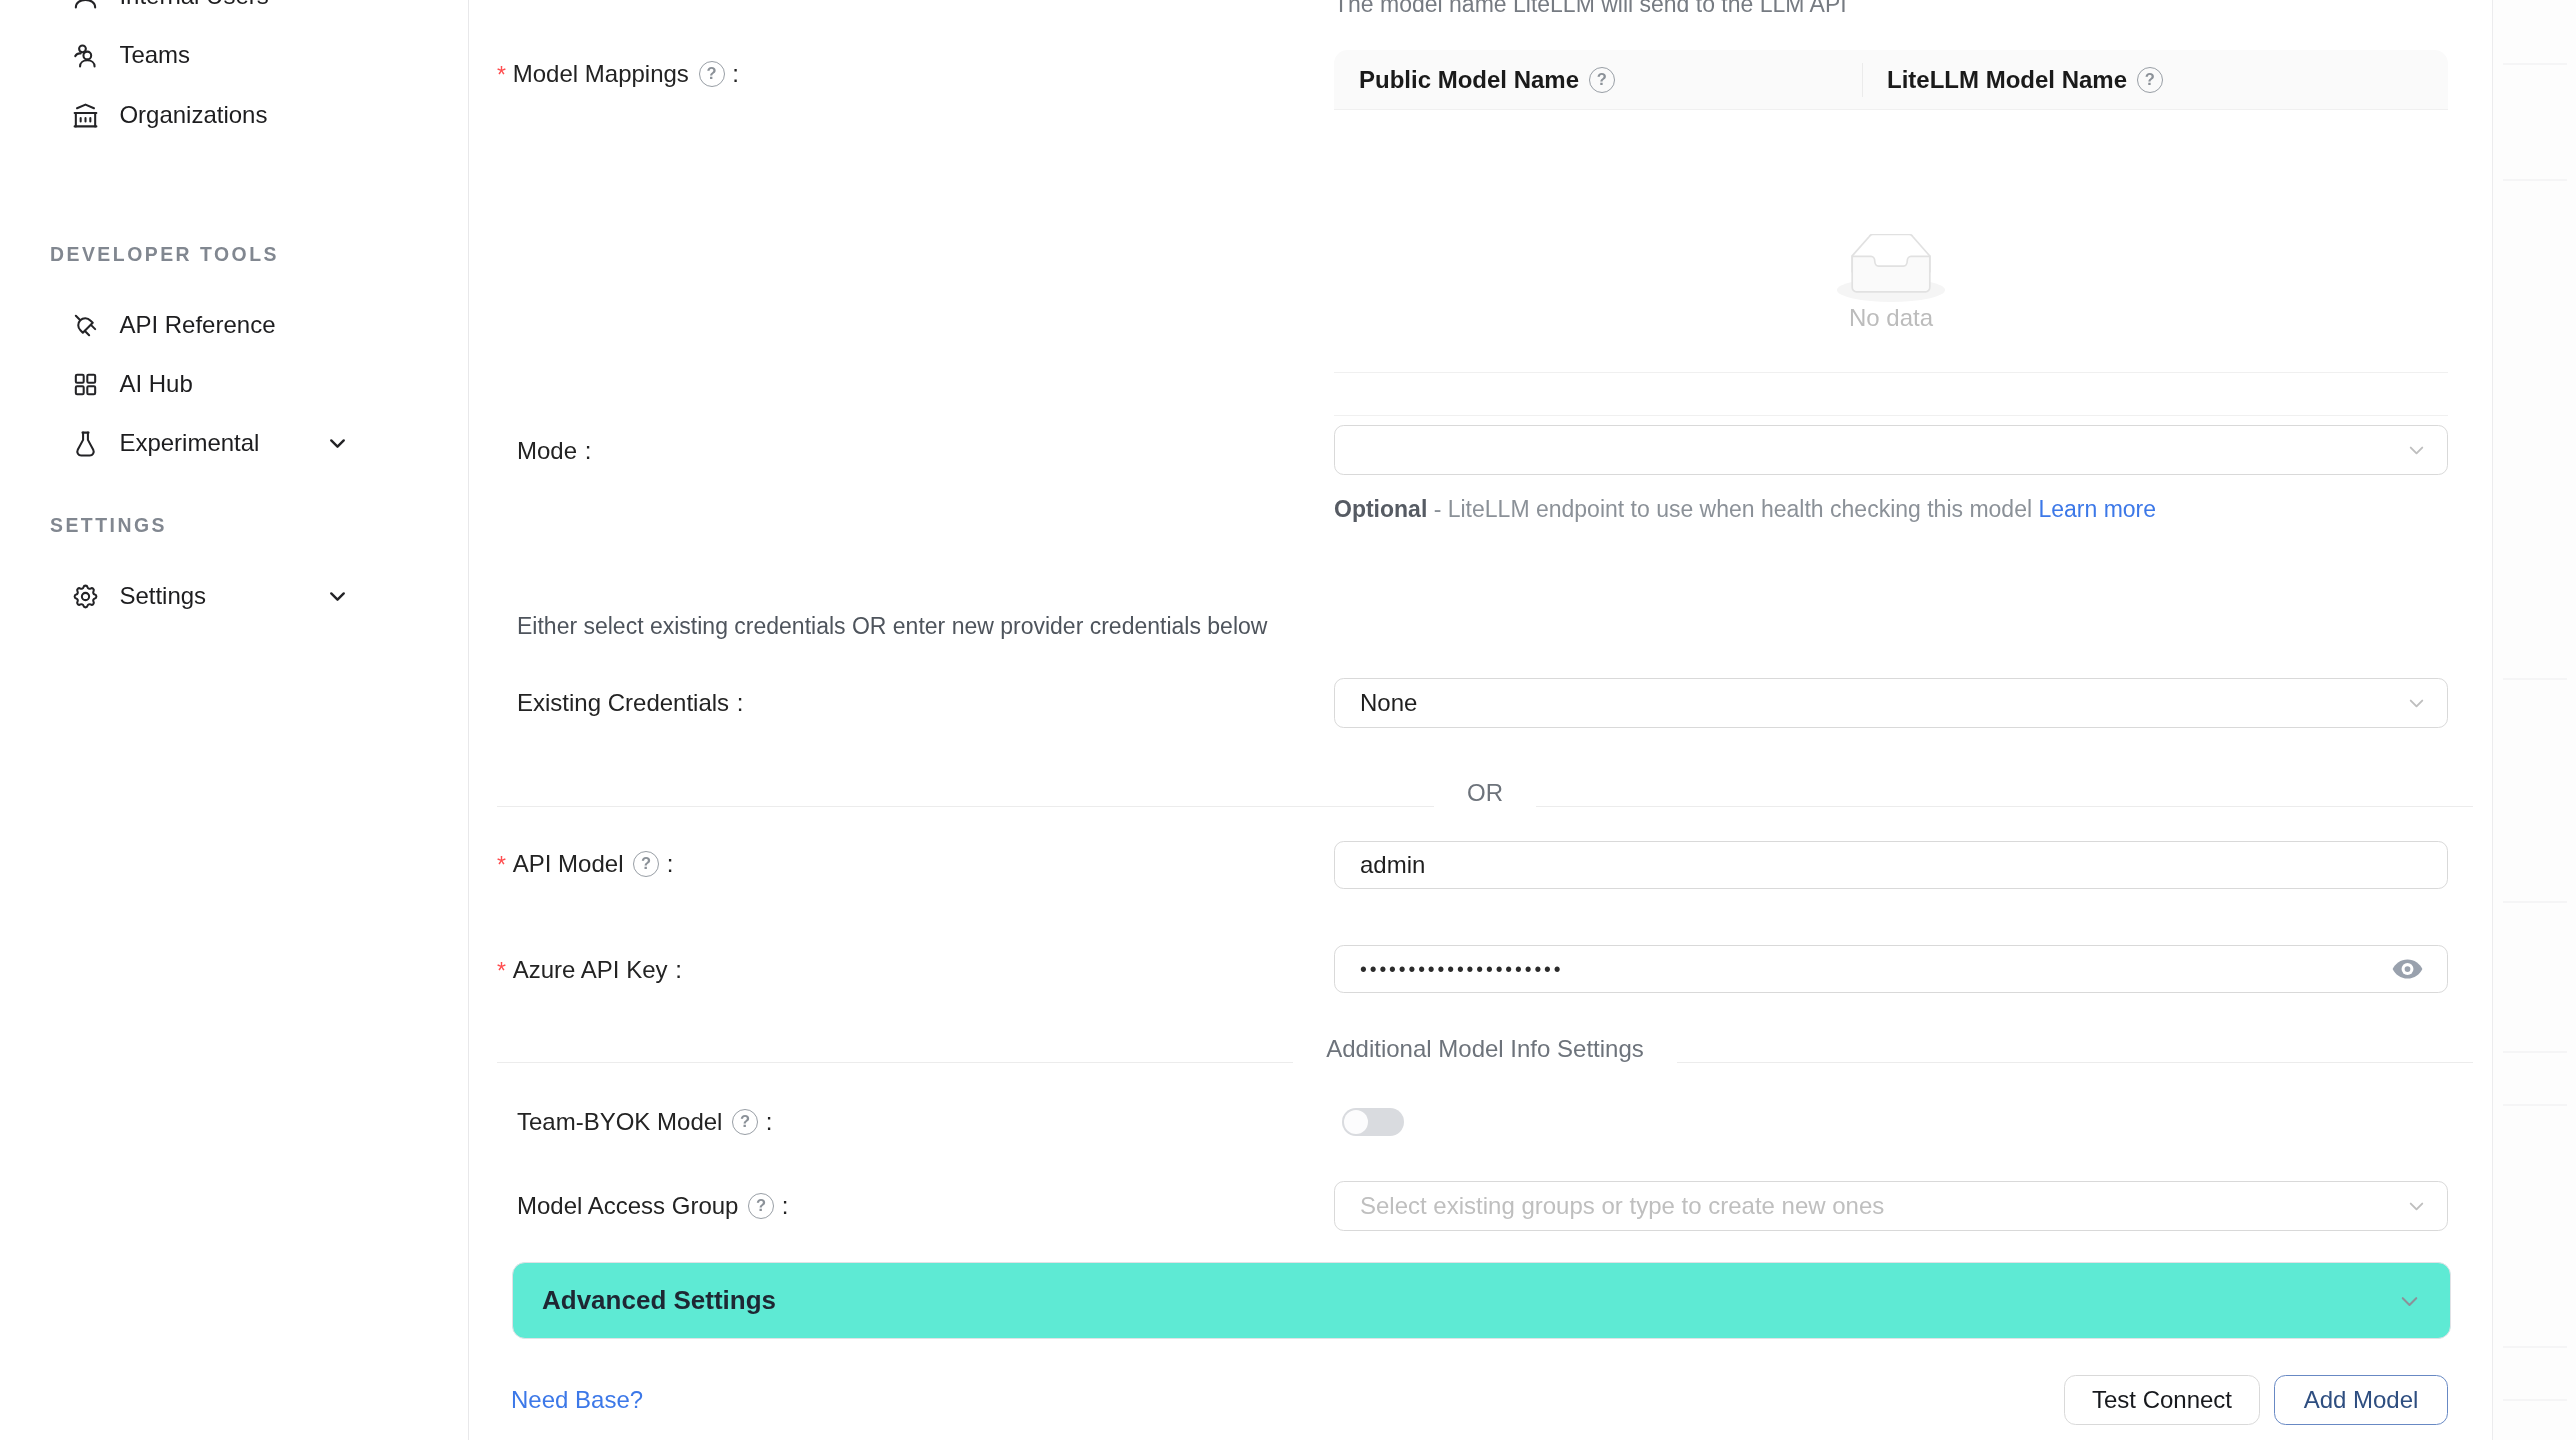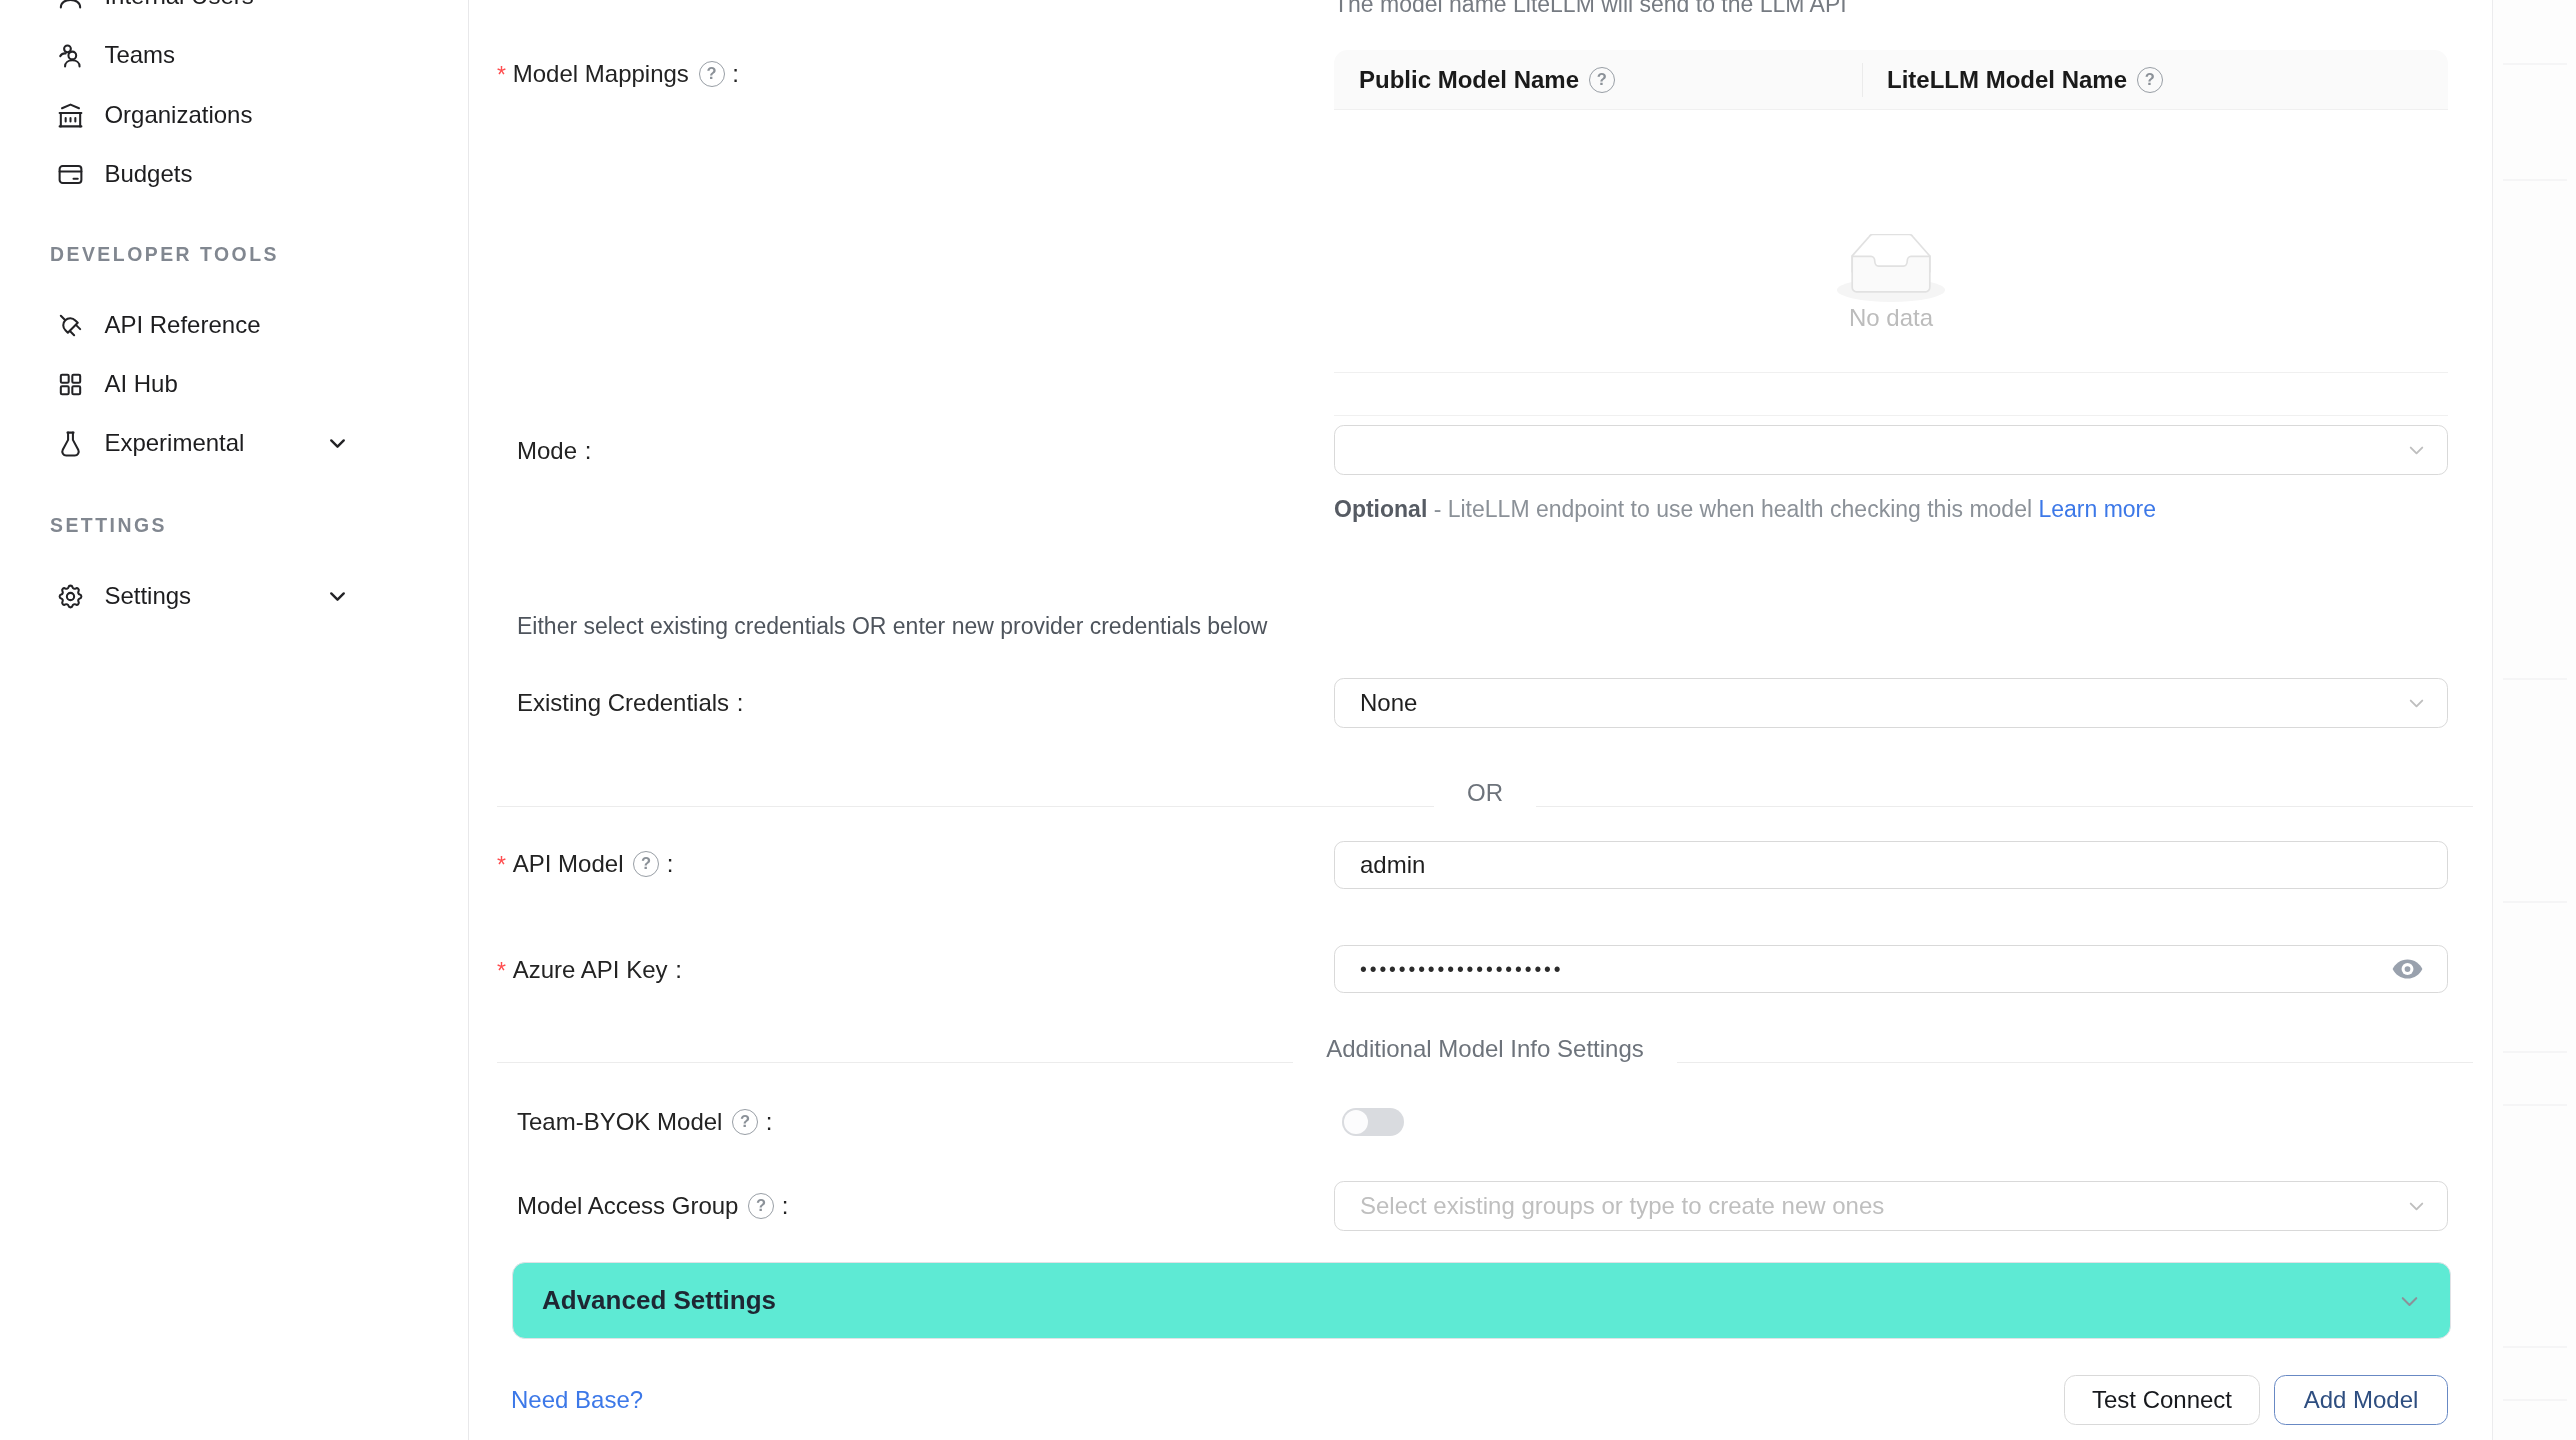--- a/index.html
+++ b/index.html
@@ -3,21 +3,21 @@
 <meta charset="utf-8">
 <style>
   html,body{margin:0;padding:0;}
   body{
     width:2576px;height:1440px;position:relative;overflow:hidden;
     background:#ffffff;font-family:"Liberation Sans", sans-serif;
     -webkit-font-smoothing:antialiased;color:#232323;
   }
   
   .sidebar{position:absolute;left:0;top:0;bottom:0;width:468px;background:#fff;border-right:1px solid #e8e8ea;}
-  .sb-row{position:absolute;left:0;width:468px;height:58px;display:flex;align-items:center;padding-left:56px;box-sizing:border-box;gap:19.4px;font-size:24px;color:#1d1d1f;cursor:pointer;}
+  .sb-row{position:absolute;left:0;width:468px;height:58px;display:flex;align-items:center;padding-left:71px;box-sizing:border-box;gap:19.4px;font-size:24px;color:#1d1d1f;cursor:pointer;}
   .sb-row svg{flex:0 0 auto;stroke:#232326;}
   .sb-label{white-space:nowrap;}
   .sb-chevron{position:absolute;left:325px;top:50%;transform:translateY(-50%);}
   .sb-section{position:absolute;left:50px;height:25px;display:flex;align-items:center;font-size:19.4px;font-weight:700;letter-spacing:2.5px;color:#818790;}
   
   .rstrip{position:absolute;left:2492px;top:0;bottom:0;width:84px;background:#fdfdfd;border-left:1px solid #ececee;}
   .ghost{position:absolute;left:9.7px;width:64px;height:1.9px;background:#f5f5f6;}
   
   .lblrow{position:absolute;height:35px;display:flex;align-items:center;font-size:24px;color:#232323;white-space:nowrap;}
   .req{color:#ff4d4f;font-size:23px;margin-right:6.8px;margin-top:3.9px;}
@@ -86,28 +86,20 @@
         <path d="M5 6l7-3 7 3"></path>
         <path d="M4 10v11"></path>
         <path d="M20 10v11"></path>
         <path d="M8 14v3"></path>
         <path d="M12 14v3"></path>
         <path d="M16 14v3"></path>
       </svg>
     <span class="sb-label">Organizations</span>
   </div>
 
-  <div class="sb-row" style="top:145px">
-    <svg width="29" height="29" viewBox="0 0 24 24" fill="none" stroke-width="1.7" stroke-linecap="round" stroke-linejoin="round">
-        <rect x="3" y="5" width="18" height="14" rx="2.5"></rect>
-        <path d="M3 9.5h18"></path>
-        <path d="M14.5 15.5h3.5"></path>
-      </svg>
-    <span class="sb-label">Budgets</span>
-  </div>
 
   <div class="sb-section" style="top:242px">DEVELOPER TOOLS</div>
 
   <div class="sb-row" style="top:296px">
     <svg width="29" height="29" viewBox="0 0 24 24" fill="none" stroke-width="1.7" stroke-linecap="round" stroke-linejoin="round">
         <path d="M9.8 6l8.2 8.2-2 2a5.8 5.8 0 1 1-8.2-8.2l2-2z" transform="rotate(90 12 12)"></path>
         <path d="M4 20l3.5-3.5" transform="rotate(90 12 12)"></path>
         <path d="M15 4l-3.5 3.5" transform="rotate(90 12 12)"></path>
         <path d="M20 9l-3.5 3.5" transform="rotate(90 12 12)"></path>
       </svg>

